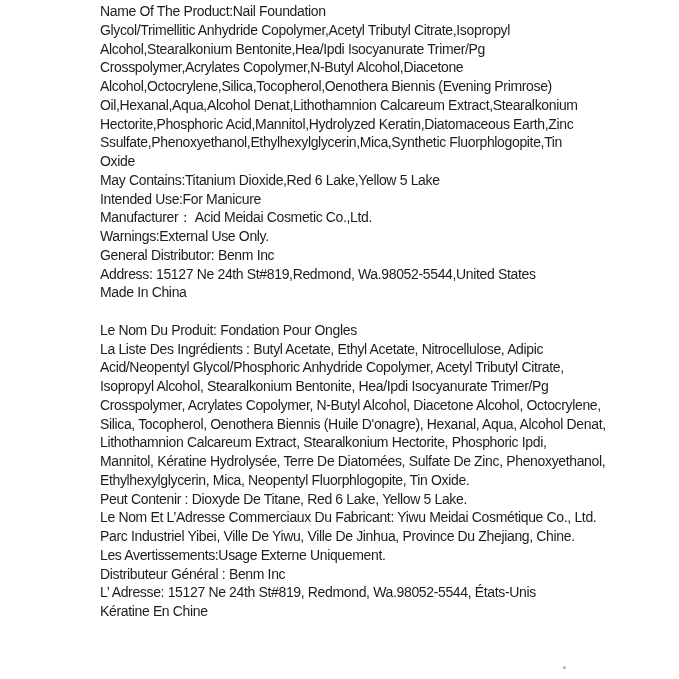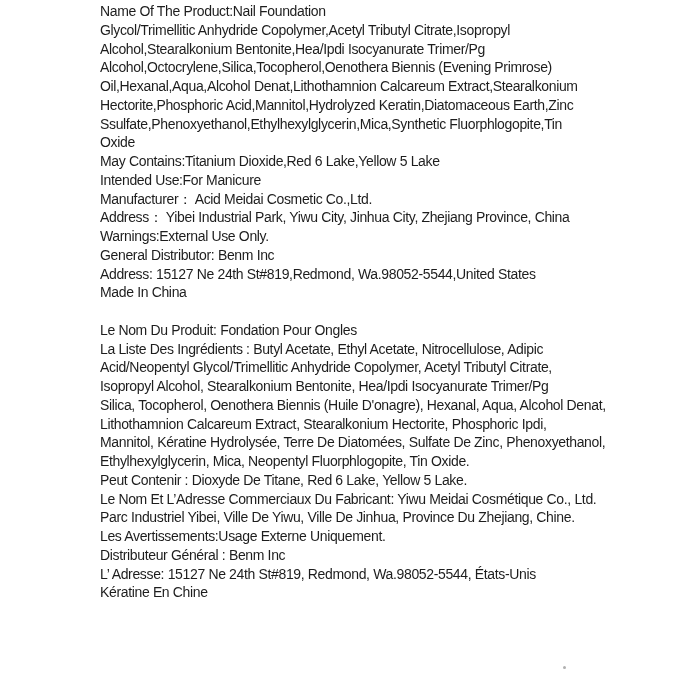--- a/index.html
+++ b/index.html
@@ -39,40 +39,41 @@
 </style>
 </head>
 <body>
 
 <div class="doc">
 
   <div>
     <div class="line">Name Of The Product:Nail Foundation</div>
     <div class="line">Glycol/Trimellitic Anhydride Copolymer,Acetyl Tributyl Citrate,Isopropyl</div>
     <div class="line">Alcohol,Stearalkonium Bentonite,Hea/Ipdi Isocyanurate Trimer/Pg</div>
+    <div class="line">Crosspolymer,Acrylates Copolymer,N-Butyl Alcohol,Diacetone</div>
     <div class="line">Alcohol,Octocrylene,Silica,Tocopherol,Oenothera Biennis (Evening Primrose)</div>
     <div class="line">Oil,Hexanal,Aqua,Alcohol Denat,Lithothamnion Calcareum Extract,Stearalkonium</div>
     <div class="line">Hectorite,Phosphoric Acid,Mannitol,Hydrolyzed Keratin,Diatomaceous Earth,Zinc</div>
     <div class="line">Ssulfate,Phenoxyethanol,Ethylhexylglycerin,Mica,Synthetic Fluorphlogopite,Tin</div>
     <div class="line">Oxide</div>
     <div class="line">May Contains:Titanium Dioxide,Red 6 Lake,Yellow 5 Lake</div>
     <div class="line">Intended Use:For Manicure</div>
     <div class="line">Manufacturer： Acid Meidai Cosmetic Co.,Ltd.</div>
-    <div class="line">Address： Yibei Industrial Park, Yiwu City, Jinhua City, Zhejiang Province, China</div>
     <div class="line">Warnings:External Use Only.</div>
     <div class="line">General Distributor: Benm Inc</div>
     <div class="line">Address: 15127 Ne 24th St#819,Redmond, Wa.98052-5544,United States</div>
     <div class="line">Made In China</div>
   </div>
 
   <div class="sec-fr">
     <div class="line">Le Nom Du Produit: Fondation Pour Ongles</div>
     <div class="line">La Liste Des Ingrédients : Butyl Acetate, Ethyl Acetate, Nitrocellulose, Adipic</div>
-    <div class="line">Acid/Neopentyl Glycol/Trimellitic Anhydride Copolymer, Acetyl Tributyl Citrate,</div>
+    <div class="line">Acid/Neopentyl Glycol/Phosphoric Anhydride Copolymer, Acetyl Tributyl Citrate,</div>
     <div class="line">Isopropyl Alcohol, Stearalkonium Bentonite, Hea/Ipdi Isocyanurate Trimer/Pg</div>
+    <div class="line">Crosspolymer, Acrylates Copolymer, N-Butyl Alcohol, Diacetone Alcohol, Octocrylene,</div>
     <div class="line">Silica, Tocopherol, Oenothera Biennis (Huile D'onagre), Hexanal, Aqua, Alcohol Denat,</div>
     <div class="line">Lithothamnion Calcareum Extract, Stearalkonium Hectorite, Phosphoric Ipdi,</div>
     <div class="line">Mannitol, Kératine Hydrolysée, Terre De Diatomées, Sulfate De Zinc, Phenoxyethanol,</div>
     <div class="line">Ethylhexylglycerin, Mica, Neopentyl Fluorphlogopite, Tin Oxide.</div>
     <div class="line">Peut Contenir : Dioxyde De Titane, Red 6 Lake, Yellow 5 Lake.</div>
     <div class="line">Le Nom Et L’Adresse Commerciaux Du Fabricant: Yiwu Meidai Cosmétique Co., Ltd.</div>
     <div class="line">Parc Industriel Yibei, Ville De Yiwu, Ville De Jinhua, Province Du Zhejiang, Chine.</div>
     <div class="line">Les Avertissements:Usage Externe Uniquement.</div>
     <div class="line">Distributeur Général : Benm Inc</div>
     <div class="line">L’ Adresse: 15127 Ne 24th St#819, Redmond, Wa.98052-5544, États-Unis</div>

